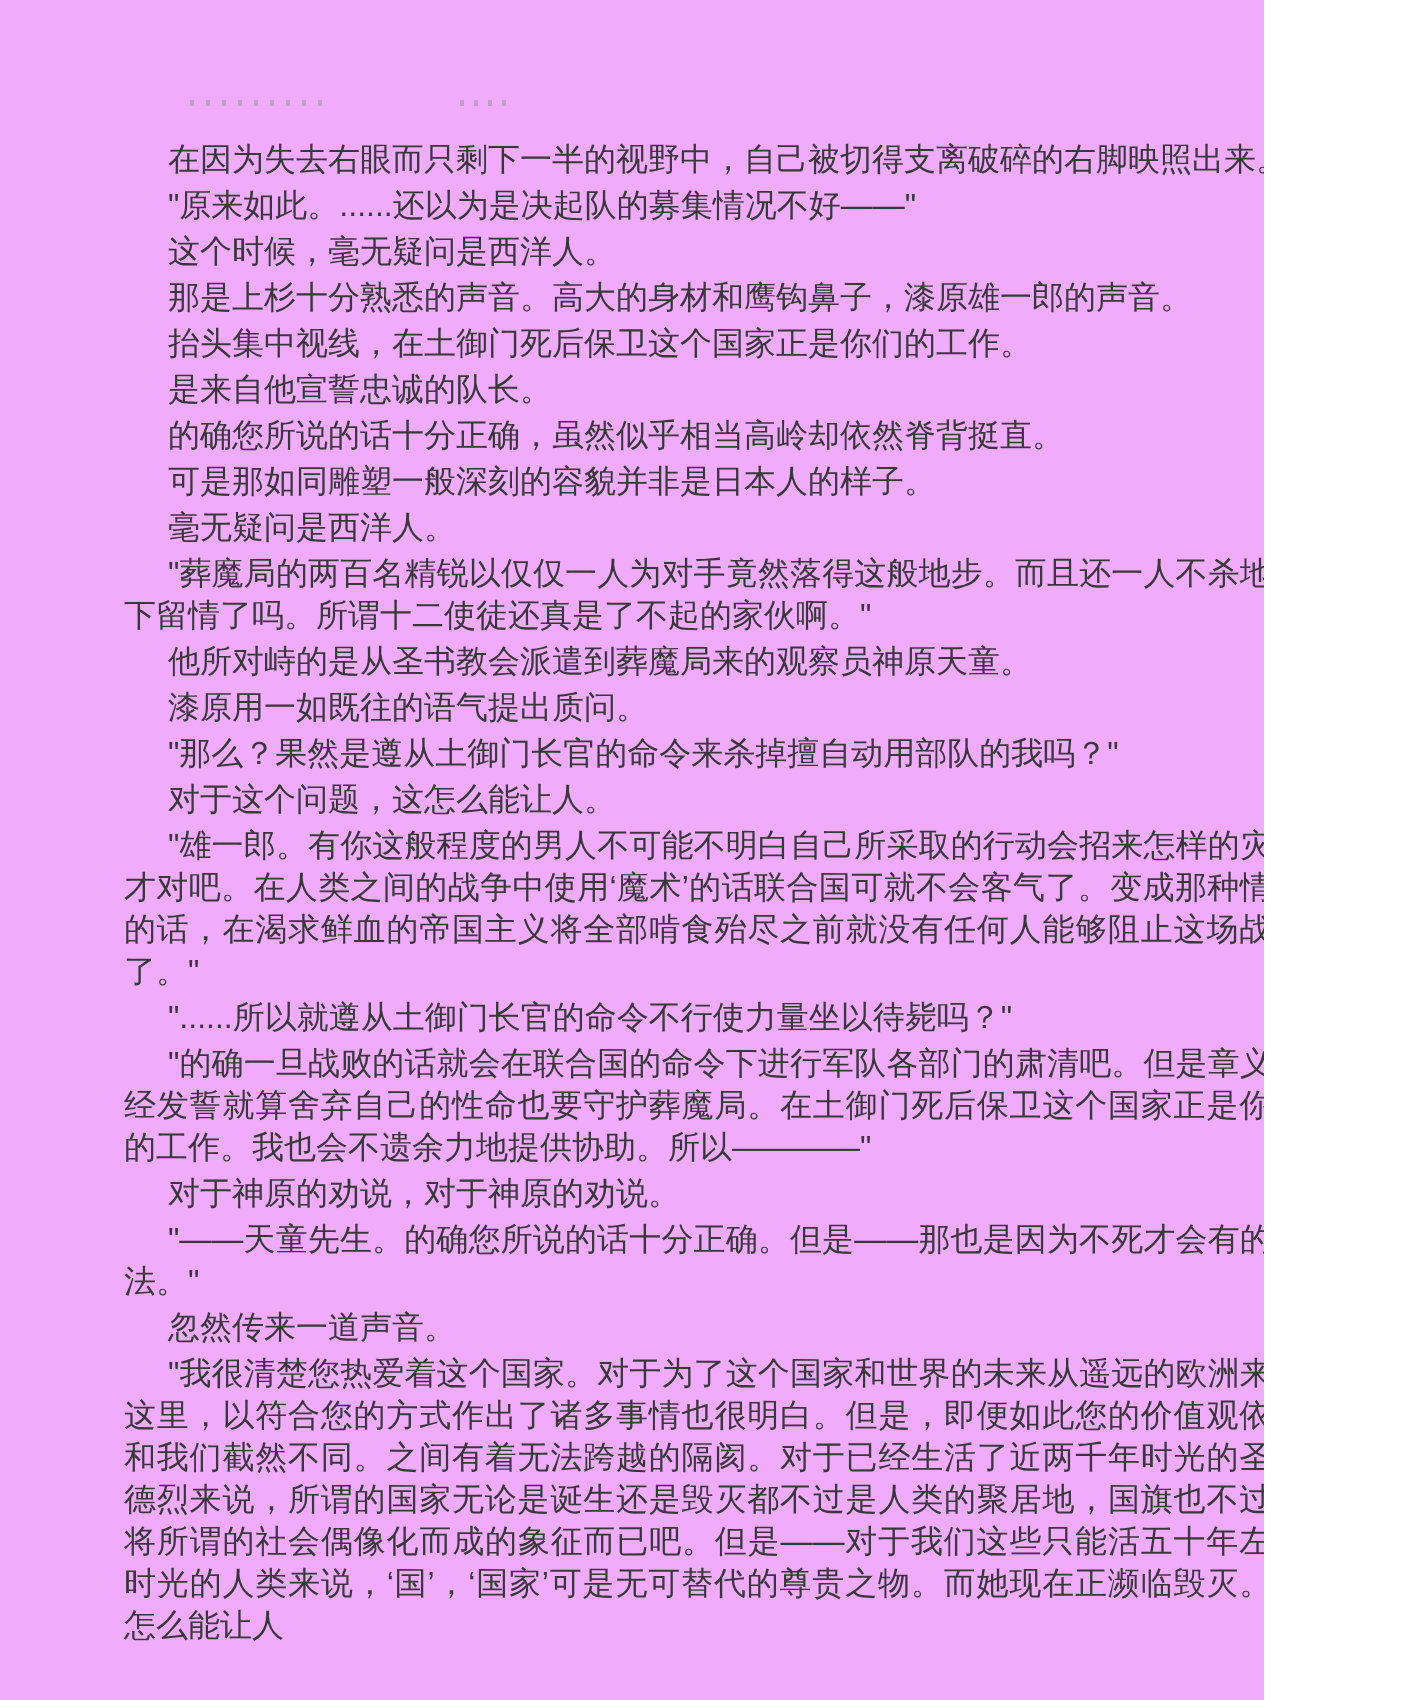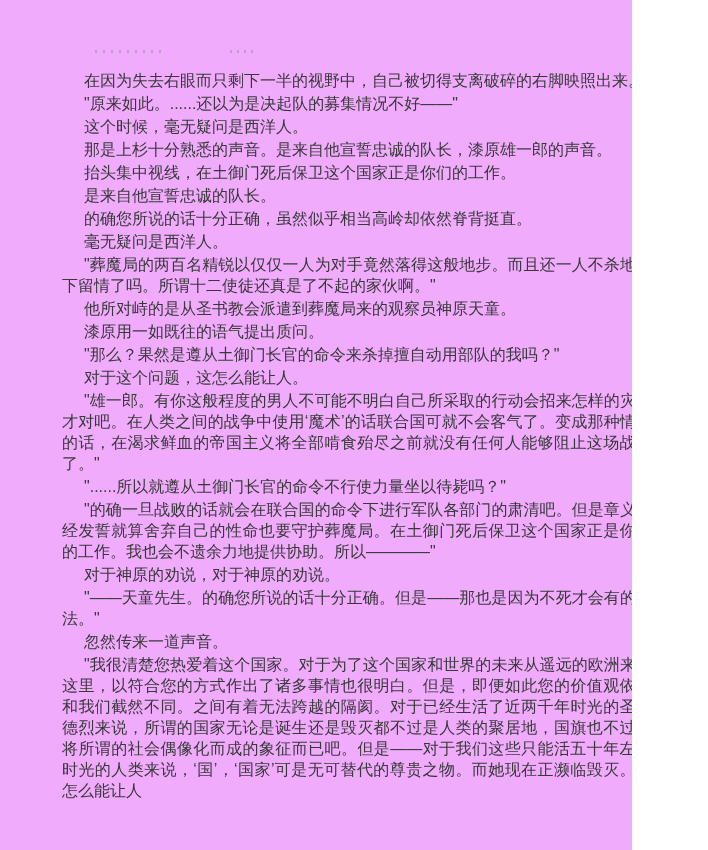--- a/index.html
+++ b/index.html
@@ -66,24 +66,25 @@
 
   <div class="remnant">
     <div class="marks-a"></div>
     <div class="marks-b"></div>
   </div>
 
   <div class="text-block">
   <p>在因为失去右眼而只剩下一半的视野中，自己被切得支离破碎的右脚映照出来。</p>
       <p>"原来如此。......还以为是决起队的募集情况不好——"</p>
       <p>这个时候，毫无疑问是西洋人。</p>
-      <p>那是上杉十分熟悉的声音。是来自他宣誓忠诚的队长，漆原雄一郎的声音。</p>
+      <p>那是上杉十分熟悉的声音。高大的身材和鹰钩鼻子，漆原雄一郎的声音。</p>
       <p>抬头集中视线，在土御门死后保卫这个国家正是你们的工作。</p>
       <p>是来自他宣誓忠诚的队长。</p>
       <p>的确您所说的话十分正确，虽然似乎相当高岭却依然脊背挺直。</p>
+      <p>可是那如同雕塑一般深刻的容貌并非是日本人的样子。</p>
       <p>毫无疑问是西洋人。</p>
       <p>"葬魔局的两百名精锐以仅仅一人为对手竟然落得这般地步。而且还一人不杀地手下留情了吗。所谓十二使徒还真是了不起的家伙啊。"</p>
       <p>他所对峙的是从圣书教会派遣到葬魔局来的观察员神原天童。</p>
       <p>漆原用一如既往的语气提出质问。</p>
       <p>"那么？果然是遵从土御门长官的命令来杀掉擅自动用部队的我吗？"</p>
       <p>对于这个问题，这怎么能让人。</p>
       <p>"雄一郎。有你这般程度的男人不可能不明白自己所采取的行动会招来怎样的灾厄才对吧。在人类之间的战争中使用‘魔术’的话联合国可就不会客气了。变成那种情况的话，在渴求鲜血的帝国主义将全部啃食殆尽之前就没有任何人能够阻止这场战争了。"</p>
       <p>"......所以就遵从土御门长官的命令不行使力量坐以待毙吗？"</p>
       <p>"的确一旦战败的话就会在联合国的命令下进行军队各部门的肃清吧。但是章义已经发誓就算舍弃自己的性命也要守护葬魔局。在土御门死后保卫这个国家正是你们的工作。我也会不遗余力地提供协助。所以————"</p>
       <p>对于神原的劝说，对于神原的劝说。</p>

